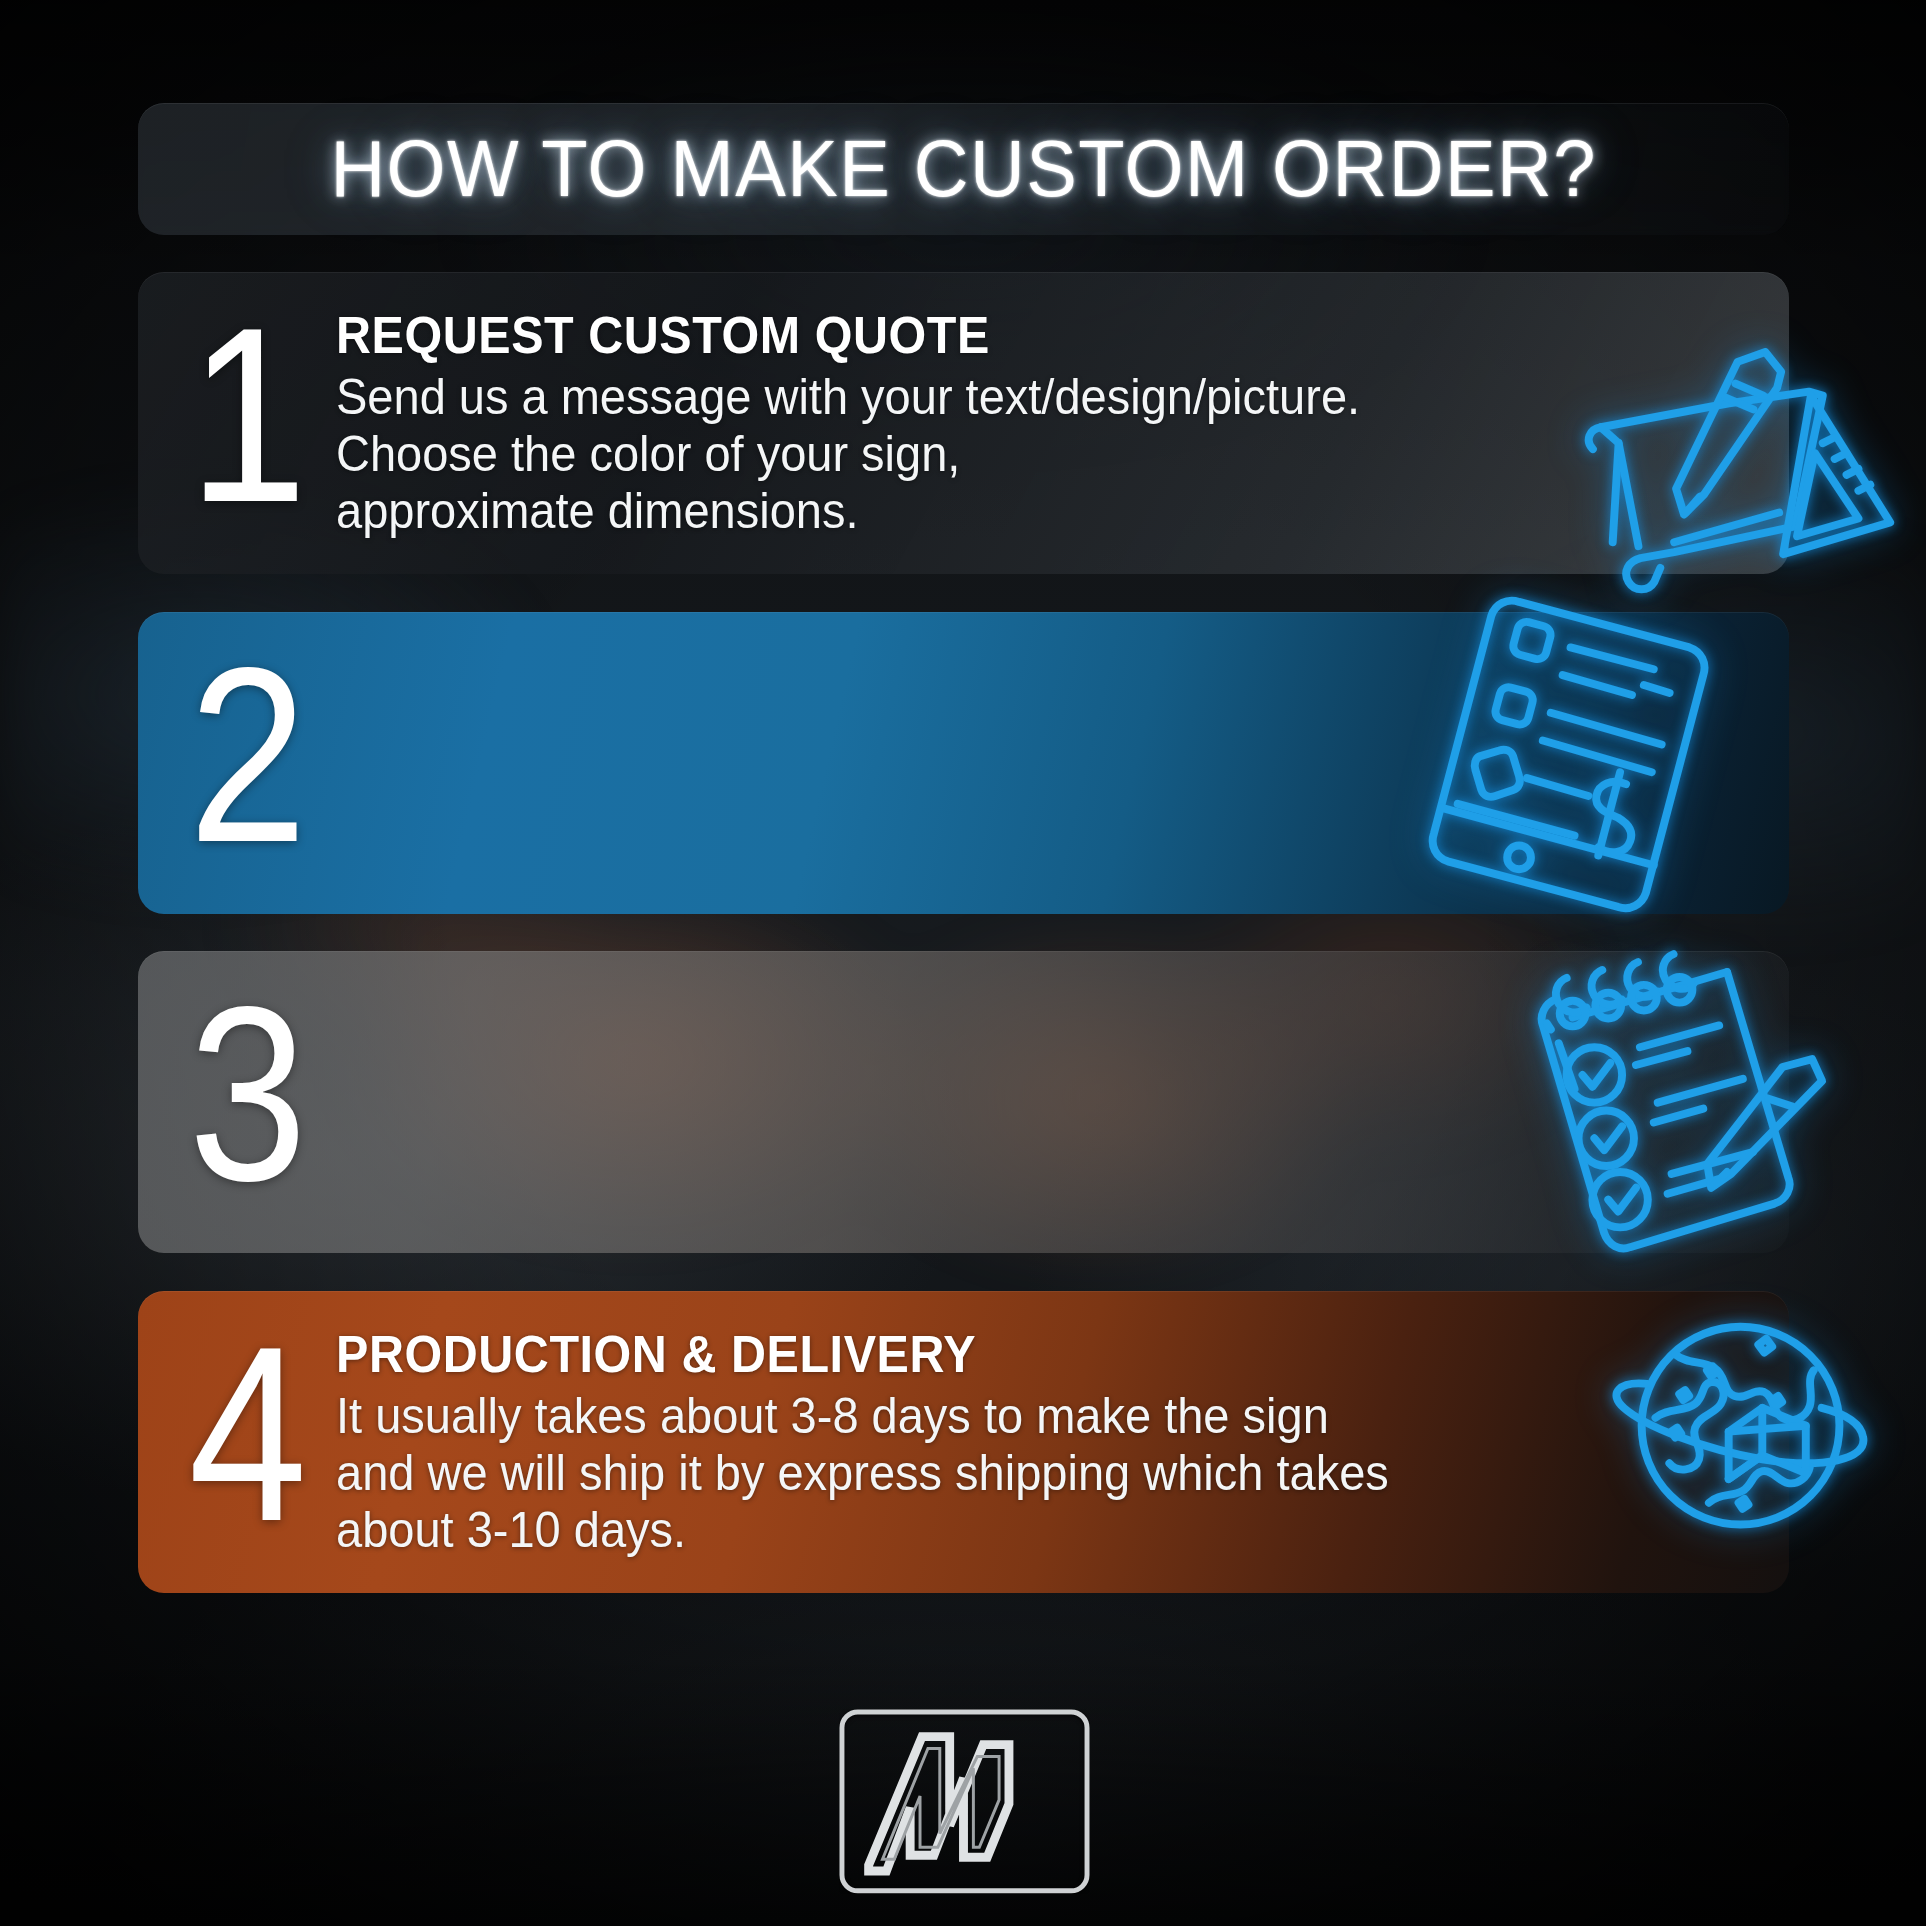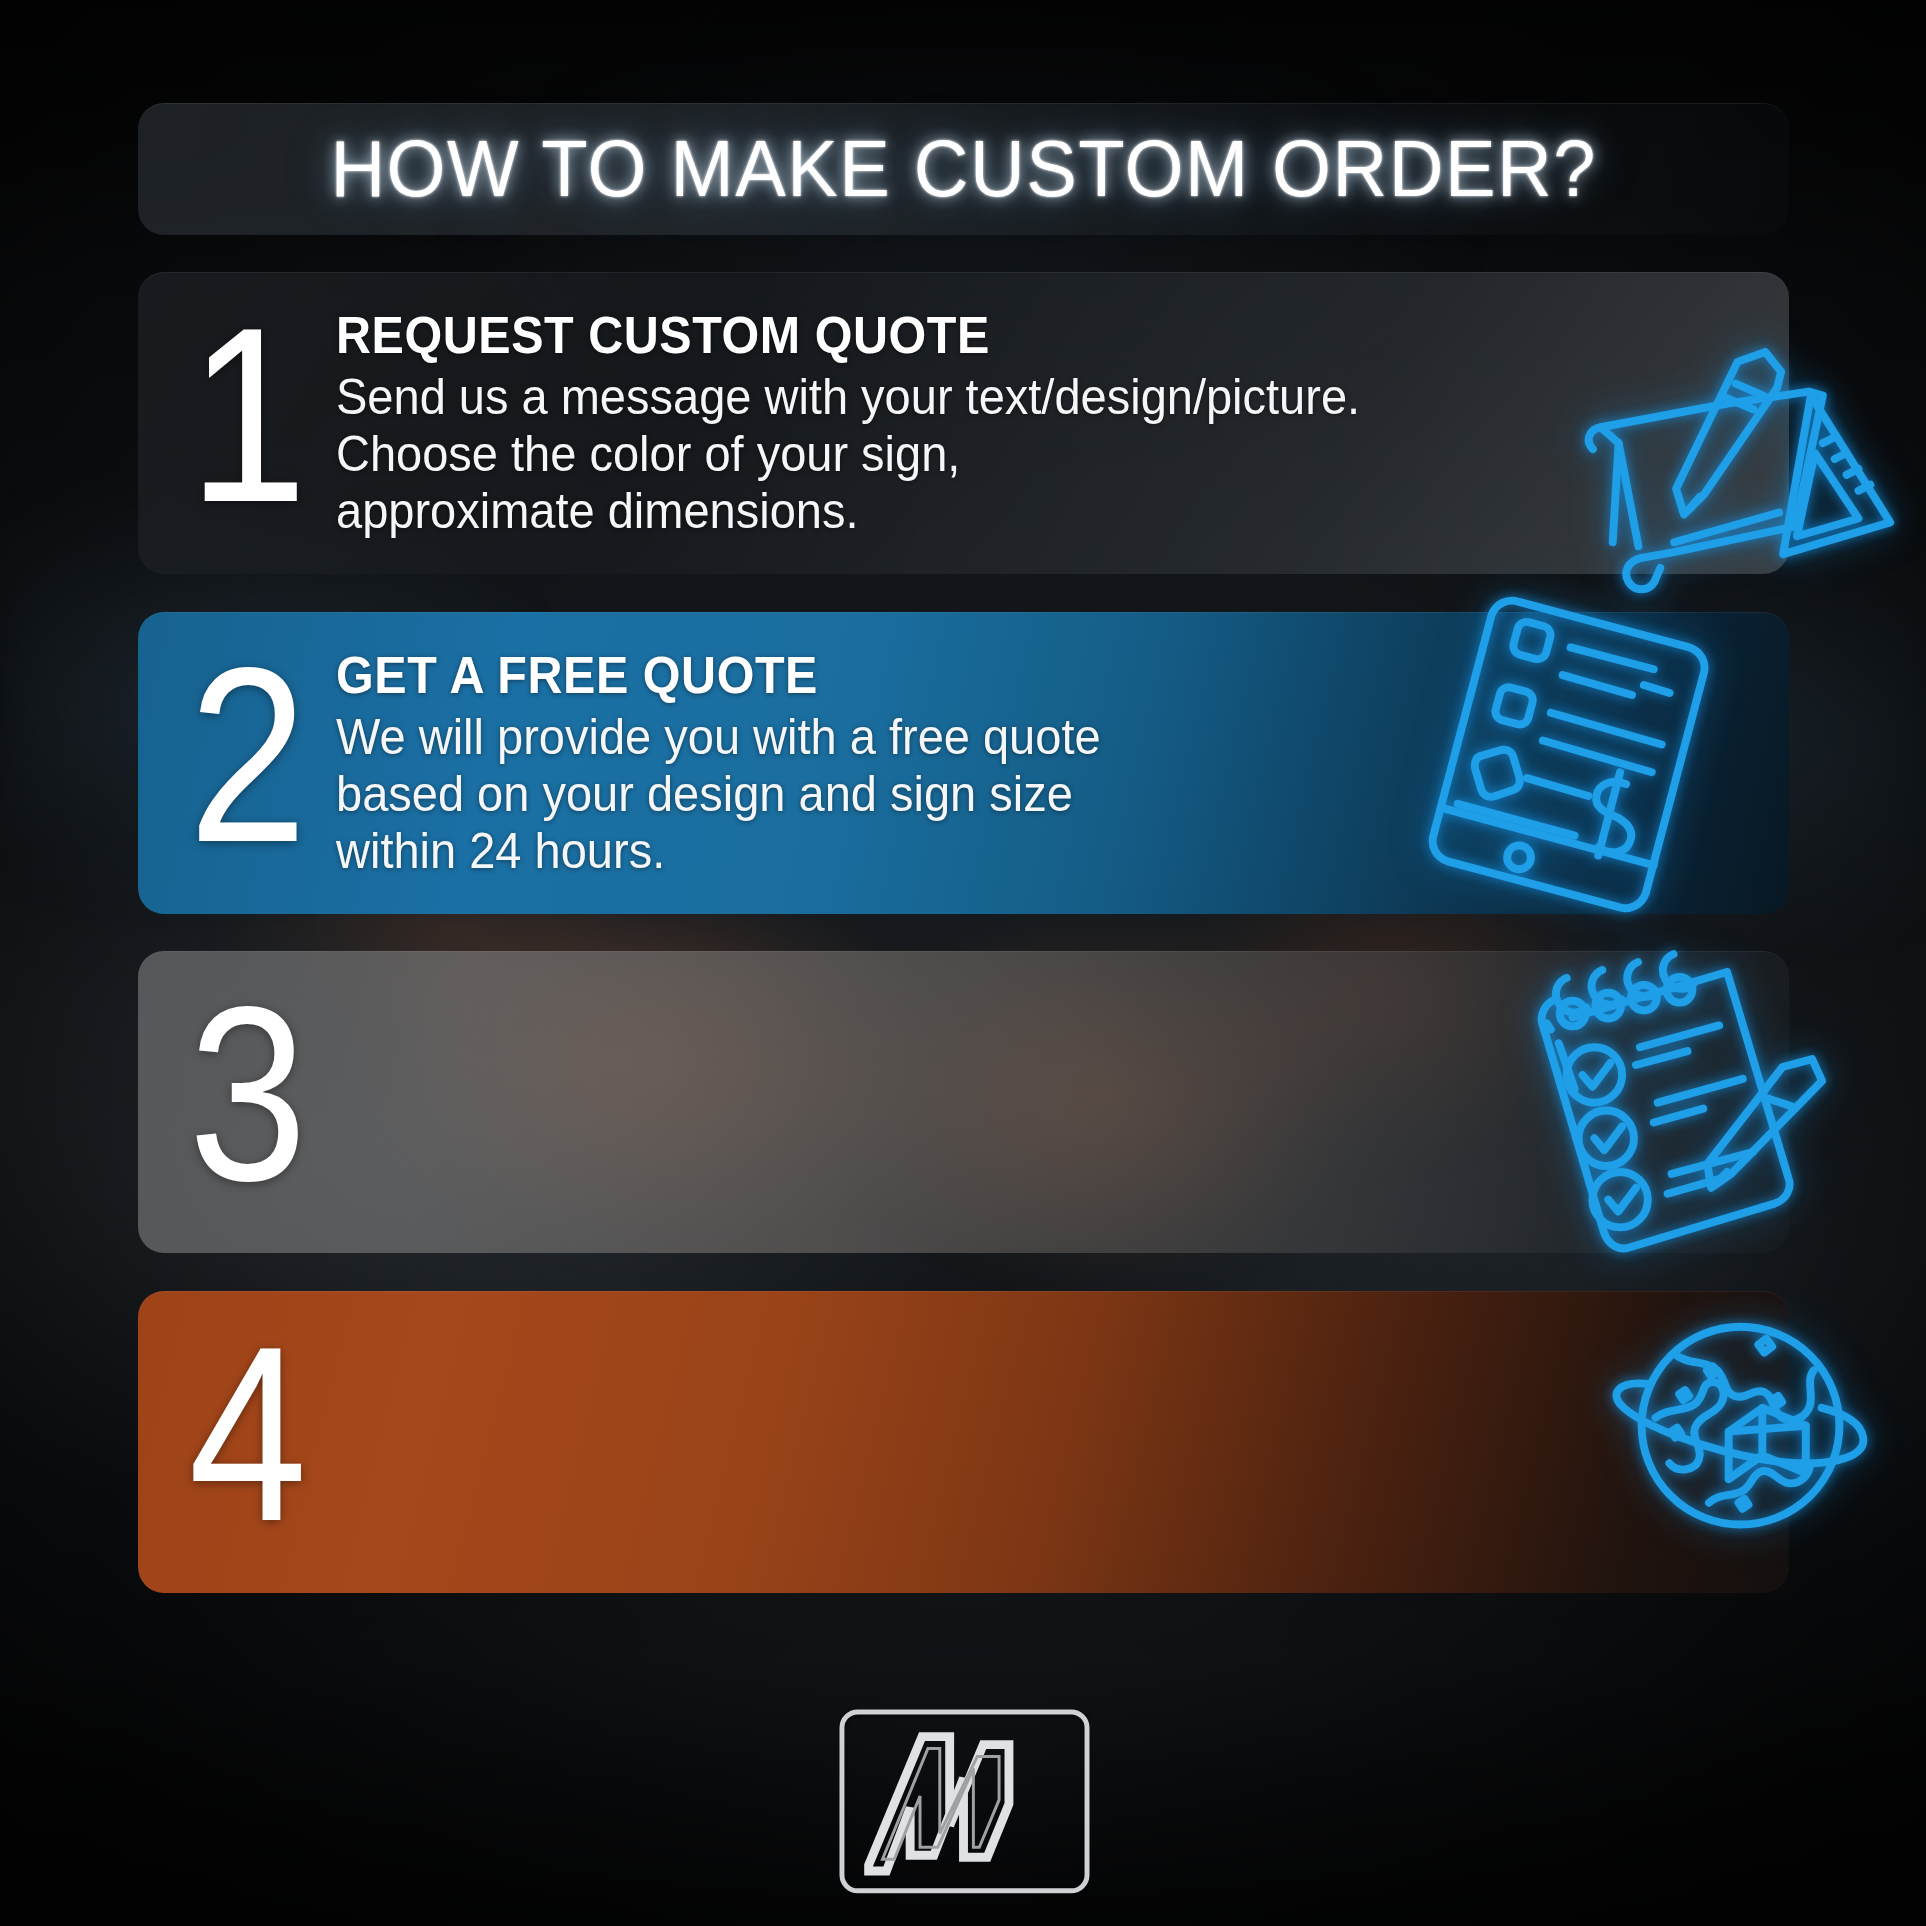--- a/index.html
+++ b/index.html
@@ -253,38 +253,38 @@
           <span>Send us a message with your text/design/picture.</span>
           <span>Choose the color of your sign,</span>
           <span>approximate dimensions.</span>
         </div>
       </div>
     </div>
 
     <div class="card card2">
       <div class="card-inner"></div>
       <div class="step-num">2</div>
-      <div class="step-body">
-        <div class="step-heading">GET A FREE QUOTE</div>
-        <div class="step-desc">
-          <span>We will provide you with a free quote</span>
-          <span>based on your design and sign size</span>
-          <span>within 24 hours.</span>
-        </div>
-      </div>
     </div>
 
     <div class="card card3">
       <div class="card-inner"></div>
       <div class="step-num">3</div>
     </div>
 
     <div class="card card4">
       <div class="card-inner"></div>
       <div class="step-num">4</div>
+      <div class="step-body">
+        <div class="step-heading">PRODUCTION &amp; DELIVERY</div>
+        <div class="step-desc">
+          <span>It usually takes about 3-8 days to make the sign</span>
+          <span>and we will ship it by express shipping which takes</span>
+          <span>about 3-10 days.</span>
+        </div>
+      </div>
     </div>
 
     <div class="step-icon icon1">
       <svg viewBox="0 0 330 290">
 
         <path d="M14 102 C6 94 10 82 22 80 L150 56 L232 44 L246 48 L218 180 L96 206 L62 212
                  C50 215 44 226 50 236 C56 246 70 246 76 236 L82 222"></path>
         <path d="M22 80 L40 96 L34 196"></path>
         <path d="M40 96 L60 200"></path>
 

